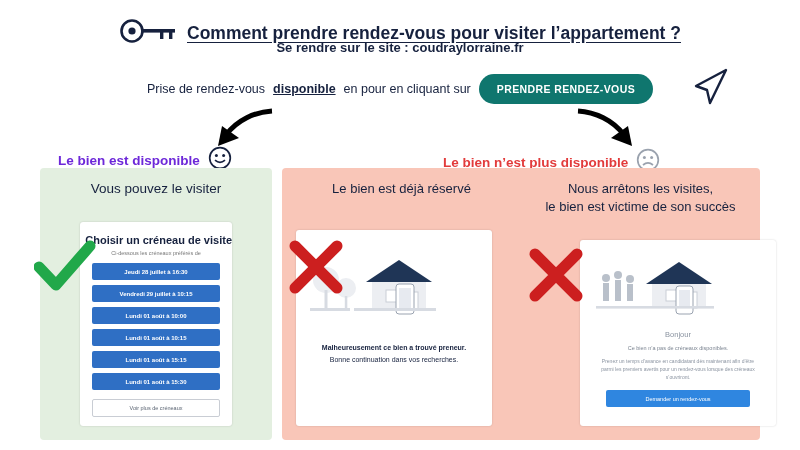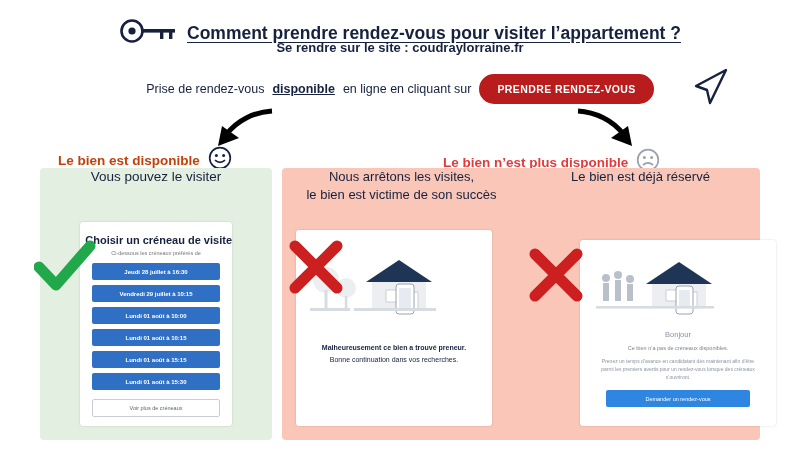--- a/index.html
+++ b/index.html
@@ -30,38 +30,38 @@
     font-size: 13px; font-weight: bold; color: #16213e;
   }
   .line3 {
     position: absolute; left: 0; top: 74px; width: 800px;
     display: flex; align-items: center; justify-content: center; gap: 8px;
     font-size: 12.5px; color: #16213e;
   }
   .line3 .u { text-decoration: underline; font-weight: bold; }
   .cta {
     display: inline-block;
-    background: #b91c1c; color: #ffffff;
+    background: #0f766e; color: #ffffff;
     font-size: 10.5px; font-weight: bold; letter-spacing: .4px;
     padding: 9px 18px; border-radius: 18px;
     border: none; cursor: pointer; white-space: nowrap;
   }
   .cursor { position: absolute; left: 686px; top: 66px; }
 
   
   .arrow-left  { position: absolute; left: 215px; top: 108px; }
   .arrow-right { position: absolute; left: 575px; top: 108px; }
 
   
   .status-ok {
     position: absolute; left: 58px; top: 146px;
     display: flex; align-items: center; gap: 8px;
   }
   .status-ok .txt {
-    font-size: 13.5px; font-weight: bold; color: #c2410c;
+    font-size: 13.5px; font-weight: bold; color: #6d28d9;
     text-decoration: underline; text-underline-offset: 3px;
   }
   .status-bad {
     position: absolute; left: 443px; top: 148px;
     display: flex; align-items: center; gap: 8px;
   }
   .status-bad .txt {
     font-size: 13.5px; font-weight: bold; color: #e23b3b;
     text-underline-offset: 3px;
   }
@@ -71,21 +71,21 @@
   .panel-green {
     position: absolute; left: 40px; top: 168px; width: 232px; height: 272px;
     background: #e3efe0; border-radius: 4px;
   }
   .panel-red {
     position: absolute; left: 282px; top: 168px; width: 478px; height: 272px;
     background: #f9c6b8; border-radius: 4px;
   }
   .panel-head {
     text-align: center; font-size: 13px; color: #16213e;
-    line-height: 1.35;
+    padding-top: 12px; line-height: 1.35;
   }
   .panel-green .panel-head { font-size: 13.5px; }
 
   
   .card {
     position: absolute; background: #ffffff; border-radius: 3px;
     box-shadow: 0 0 2px rgba(0,0,0,.18);
   }
   .card-a { left: 80px; top: 222px; width: 152px; height: 204px; }
   .card-b { left: 296px; top: 230px; width: 196px; height: 196px; }
@@ -153,21 +153,21 @@
       </svg>
     </span>
     <span class="hdr-title">Comment prendre rendez-vous pour visiter l’appartement ?</span>
   </div>
 
   <div class="subtitle">Se rendre sur le site : coudraylorraine.fr</div>
 
   <div class="line3">
     <span>Prise de rendez-vous</span>
     <span class="u">disponible</span>
-    <span>en ligne en cliquant sur</span>
+    <span>en pour en cliquant sur</span>
     <button class="cta">PRENDRE RENDEZ-VOUS</button>
   </div>
 
   <span class="cursor">
     <svg width="46" height="44" viewBox="0 0 46 44">
       <path d="M40 4 L10 20 L21 24 L24 37 Z" fill="#ffffff" stroke="#16213e" stroke-width="2.4" stroke-linejoin="round"></path>
     </svg>
   </span>
 
   <span class="arrow-left">
@@ -224,25 +224,25 @@
   </div>
 
   <span class="bigcheck">
     <svg width="62" height="56" viewBox="0 0 62 56">
       <path d="M5 27 L22 45 L56 6" fill="none" stroke="#21a84a" stroke-width="11" stroke-linecap="round" stroke-linejoin="round"></path>
     </svg>
   </span>
 
   <div class="panel-red">
     <div class="panel-head" style="display:flex;">
+      <div style="flex:1">Le bien est déjà réservé</div>
       <div style="flex:1">
         <div>Nous arrêtons les visites,</div>
         <div>le bien est victime de son succès</div>
       </div>
-      <div style="flex:1">Le bien est déjà réservé</div>
     </div>
   </div>
 
   <div class="card card-b">
     <span class="illus">
       <svg width="150" height="96" viewBox="0 0 150 96">
         <circle cx="30" cy="42" r="13" fill="#eceef2"></circle>
         <rect x="28.5" y="52" width="3" height="20" fill="#d7dbe2"></rect>
         <circle cx="50" cy="50" r="10" fill="#eceef2"></circle>
         <rect x="48.8" y="58" width="2.5" height="14" fill="#d7dbe2"></rect>

